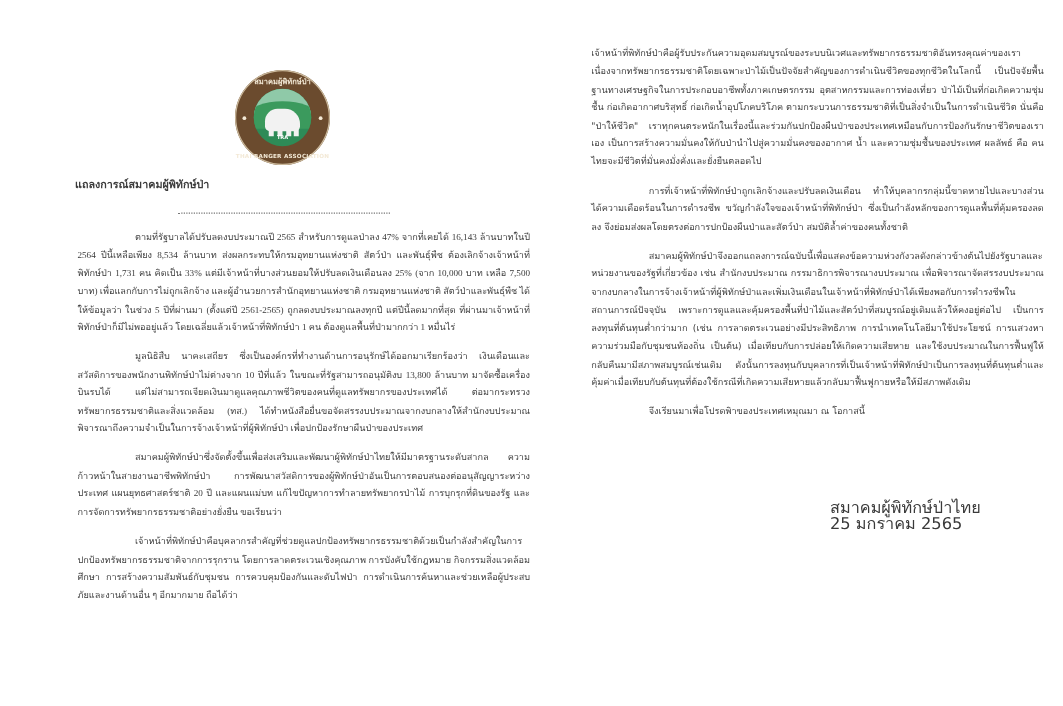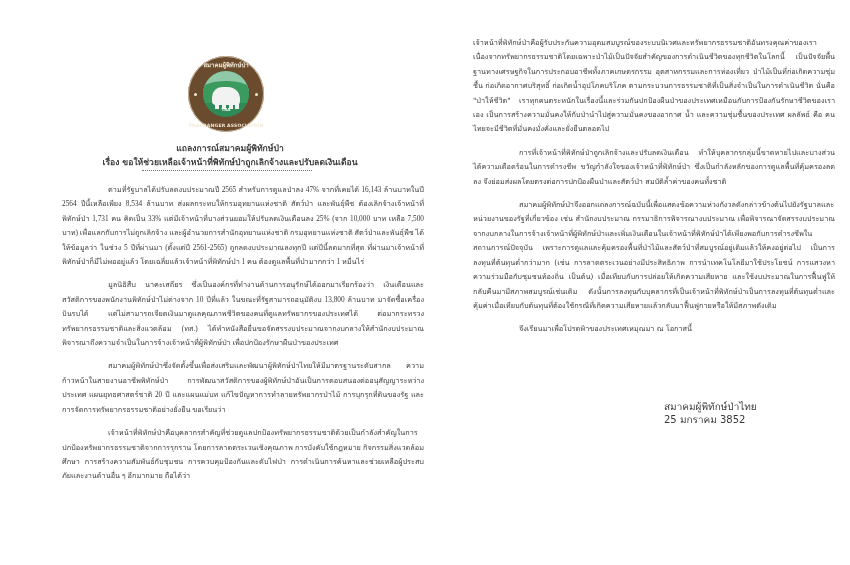--- a/index.html
+++ b/index.html
@@ -12,26 +12,26 @@
     .logo .inner { position:absolute; left:15px; top:15px; width:46px; height:46px; border-radius:50%;
                    background:#2e8b57; overflow:hidden; }
     .logo .sky { position:absolute; left:0; top:0; width:46px; height:20px; background:#8fc9a8; }
     .logo .hill { position:absolute; left:-4px; top:10px; width:54px; height:22px; border-radius:50% 50% 0 0; background:#3b9a5d; }
     .logo .elephant { position:absolute; left:9px; top:16px; width:28px; height:18px; background:#f2f2f2; border-radius:10px 12px 4px 4px; }
     .logo .leg { position:absolute; top:30px; width:4px; height:8px; background:#f2f2f2; }
     .logo .tra { position:absolute; left:0; right:0; top:36px; text-align:center; font-size:4px; color:#fff; font-weight:bold; }
     .logo .ring-top { position:absolute; left:0; right:0; top:4px; text-align:center; font-size:6px; color:#f3e9d6; font-weight:bold; }
     .logo .ring-bot { position:absolute; left:0; right:0; bottom:4px; text-align:center; font-size:4.5px; color:#f3e9d6; font-weight:bold; letter-spacing:0.2px; }
     .logo .dot { position:absolute; width:3px; height:3px; background:#f3e9d6; border-radius:50%; top:37px; }
-    .title { position:absolute; left:60px; width:340px; top:141px; text-align:center; font-size:8.6px; font-weight:bold; color:#3c3c3c; line-height:14px; }
+    .title { position:absolute; left:60px; width:340px; top:141px; font-size:8.6px; font-weight:bold; color:#3c3c3c; line-height:14px; }
     .sep { position:absolute; left:142px; top:170px; width:170px; border-top:1px dotted #777; }
     .body-left { position:absolute; left:62px; top:183px; width:362px;font-family:Liberation Serif, serif; }
     p { margin:0 0 9px 0; font-size:7.3px; line-height:14.4px; text-align:justify; text-indent:46px; }
     p.noindent { text-indent:0; }
-    .sign { position:absolute; left:664px; top:400px; font-size:10px; line-height:13px; color:#3a3a3a; }
+    .sign { position:absolute; left:664px; top:400px; font-size:13px; line-height:13px; color:#3a3a3a; }
   </style>
 </head>
 <body>
 
 <div class="logo">
   <div class="ring-top">สมาคมผู้พิทักษ์ป่า</div>
   <div class="dot" style="left:6px;"></div>
   <div class="dot" style="right:6px;"></div>
   <div class="inner">
     <div class="sky"></div>
@@ -41,34 +41,33 @@
     <div class="leg" style="left:19px;"></div>
     <div class="leg" style="left:26px;"></div>
     <div class="leg" style="left:32px;"></div>
     <div class="tra">TRA</div>
   </div>
   <div class="ring-bot">THAI RANGER ASSOCIATION</div>
 </div>
 
 <div class="title">
   <div>แถลงการณ์สมาคมผู้พิทักษ์ป่า</div>
-  <div>เรื่อง ขอให้ช่วยเหลือเจ้าหน้าที่พิทักษ์ป่าถูกเลิกจ้างและปรับลดเงินเดือน</div>
 </div>
 <div class="sep"></div>
 
 <div class="body-left">
   <p>ตามที่รัฐบาลได้ปรับลดงบประมาณปี 2565 สำหรับการดูแลป่าลง 47% จากที่เคยได้ 16,143 ล้านบาทในปี 2564 ปีนี้เหลือเพียง 8,534 ล้านบาท ส่งผลกระทบให้กรมอุทยานแห่งชาติ สัตว์ป่า และพันธุ์พืช ต้องเลิกจ้างเจ้าหน้าที่พิทักษ์ป่า 1,731 คน คิดเป็น 33% แต่มีเจ้าหน้าที่บางส่วนยอมให้ปรับลดเงินเดือนลง 25% (จาก 10,000 บาท เหลือ 7,500 บาท) เพื่อแลกกับการไม่ถูกเลิกจ้าง และผู้อำนวยการสำนักอุทยานแห่งชาติ กรมอุทยานแห่งชาติ สัตว์ป่าและพันธุ์พืช ได้ให้ข้อมูลว่า ในช่วง 5 ปีที่ผ่านมา (ตั้งแต่ปี 2561-2565) ถูกลดงบประมาณลงทุกปี แต่ปีนี้ลดมากที่สุด ที่ผ่านมาเจ้าหน้าที่พิทักษ์ป่าก็มีไม่พออยู่แล้ว โดยเฉลี่ยแล้วเจ้าหน้าที่พิทักษ์ป่า 1 คน ต้องดูแลพื้นที่ป่ามากกว่า 1 หมื่นไร่</p>
   <p>มูลนิธิสืบ นาคะเสถียร ซึ่งเป็นองค์กรที่ทำงานด้านการอนุรักษ์ได้ออกมาเรียกร้องว่า เงินเดือนและสวัสดิการของพนักงานพิทักษ์ป่าไม่ต่างจาก 10 ปีที่แล้ว ในขณะที่รัฐสามารถอนุมัติงบ 13,800 ล้านบาท มาจัดซื้อเครื่องบินรบได้ แต่ไม่สามารถเจียดเงินมาดูแลคุณภาพชีวิตของคนที่ดูแลทรัพยากรของประเทศได้ ต่อมากระทรวงทรัพยากรธรรมชาติและสิ่งแวดล้อม (ทส.) ได้ทำหนังสือยื่นขอจัดสรรงบประมาณจากงบกลางให้สำนักงบประมาณพิจารณาถึงความจำเป็นในการจ้างเจ้าหน้าที่ผู้พิทักษ์ป่า เพื่อปกป้องรักษาผืนป่าของประเทศ</p>
   <p>สมาคมผู้พิทักษ์ป่าซึ่งจัดตั้งขึ้นเพื่อส่งเสริมและพัฒนาผู้พิทักษ์ป่าไทยให้มีมาตรฐานระดับสากล ความก้าวหน้าในสายงานอาชีพพิทักษ์ป่า การพัฒนาสวัสดิการของผู้พิทักษ์ป่าอันเป็นการตอบสนองต่ออนุสัญญาระหว่างประเทศ แผนยุทธศาสตร์ชาติ 20 ปี และแผนแม่บท แก้ไขปัญหาการทำลายทรัพยากรป่าไม้ การบุกรุกที่ดินของรัฐ และการจัดการทรัพยากรธรรมชาติอย่างยั่งยืน ขอเรียนว่า</p>
   <p>เจ้าหน้าที่พิทักษ์ป่าคือบุคลากรสำคัญที่ช่วยดูแลปกป้องทรัพยากรธรรมชาติด้วยเป็นกำลังสำคัญในการปกป้องทรัพยากรธรรมชาติจากการรุกราน โดยการลาดตระเวนเชิงคุณภาพ การบังคับใช้กฎหมาย กิจกรรมสิ่งแวดล้อมศึกษา การสร้างความสัมพันธ์กับชุมชน การควบคุมป้องกันและดับไฟป่า การดำเนินการค้นหาและช่วยเหลือผู้ประสบภัยและงานด้านอื่น ๆ อีกมากมาย ถือได้ว่า</p>
 </div>
 
 <div class="col right">
   <p class="noindent">เจ้าหน้าที่พิทักษ์ป่าคือผู้รับประกันความอุดมสมบูรณ์ของระบบนิเวศและทรัพยากรธรรมชาติอันทรงคุณค่าของเรา เนื่องจากทรัพยากรธรรมชาติโดยเฉพาะป่าไม้เป็นปัจจัยสำคัญของการดำเนินชีวิตของทุกชีวิตในโลกนี้ เป็นปัจจัยพื้นฐานทางเศรษฐกิจในการประกอบอาชีพทั้งภาคเกษตรกรรม อุตสาหกรรมและการท่องเที่ยว ป่าไม้เป็นที่ก่อเกิดความชุ่มชื้น ก่อเกิดอากาศบริสุทธิ์ ก่อเกิดน้ำอุปโภคบริโภค ตามกระบวนการธรรมชาติที่เป็นสิ่งจำเป็นในการดำเนินชีวิต นั่นคือ "ป่าให้ชีวิต" เราทุกคนตระหนักในเรื่องนี้และร่วมกันปกป้องผืนป่าของประเทศเหมือนกับการป้องกันรักษาชีวิตของเราเอง เป็นการสร้างความมั่นคงให้กับป่านำไปสู่ความมั่นคงของอากาศ น้ำ และความชุ่มชื้นของประเทศ ผลลัพธ์ คือ คนไทยจะมีชีวิตที่มั่นคงมั่งคั่งและยั่งยืนตลอดไป</p>
   <p>การที่เจ้าหน้าที่พิทักษ์ป่าถูกเลิกจ้างและปรับลดเงินเดือน ทำให้บุคลากรกลุ่มนี้ขาดหายไปและบางส่วนได้ความเดือดร้อนในการดำรงชีพ ขวัญกำลังใจของเจ้าหน้าที่พิทักษ์ป่า ซึ่งเป็นกำลังหลักของการดูแลพื้นที่คุ้มครองลดลง จึงย่อมส่งผลโดยตรงต่อการปกป้องผืนป่าและสัตว์ป่า สมบัติล้ำค่าของคนทั้งชาติ</p>
   <p>สมาคมผู้พิทักษ์ป่าจึงออกแถลงการณ์ฉบับนี้เพื่อแสดงข้อความห่วงกังวลดังกล่าวข้างต้นไปยังรัฐบาลและหน่วยงานของรัฐที่เกี่ยวข้อง เช่น สำนักงบประมาณ กรรมาธิการพิจารณางบประมาณ เพื่อพิจารณาจัดสรรงบประมาณจากงบกลางในการจ้างเจ้าหน้าที่ผู้พิทักษ์ป่าและเพิ่มเงินเดือนในเจ้าหน้าที่พิทักษ์ป่าได้เพียงพอกับการดำรงชีพในสถานการณ์ปัจจุบัน เพราะการดูแลและคุ้มครองพื้นที่ป่าไม้และสัตว์ป่าที่สมบูรณ์อยู่เดิมแล้วให้คงอยู่ต่อไป เป็นการลงทุนที่ต้นทุนต่ำกว่ามาก (เช่น การลาดตระเวนอย่างมีประสิทธิภาพ การนำเทคโนโลยีมาใช้ประโยชน์ การแสวงหาความร่วมมือกับชุมชนท้องถิ่น เป็นต้น) เมื่อเทียบกับการปล่อยให้เกิดความเสียหาย และใช้งบประมาณในการฟื้นฟูให้กลับคืนมามีสภาพสมบูรณ์เช่นเดิม ดังนั้นการลงทุนกับบุคลากรที่เป็นเจ้าหน้าที่พิทักษ์ป่าเป็นการลงทุนที่ต้นทุนต่ำและคุ้มค่าเมื่อเทียบกับต้นทุนที่ต้องใช้กรณีที่เกิดความเสียหายแล้วกลับมาฟื้นฟูกายหรือให้มีสภาพดังเดิม</p>
   <p>จึงเรียนมาเพื่อโปรดพิาของประเทศเหมุณมา ณ โอกาสนี้</p>
 </div>
 
 <div class="sign">
   <div>สมาคมผู้พิทักษ์ป่าไทย</div>
-  <div>25 มกราคม 3852</div>
+  <div>25 มกราคม 2565</div>
 </div>
 
 </body></html>

